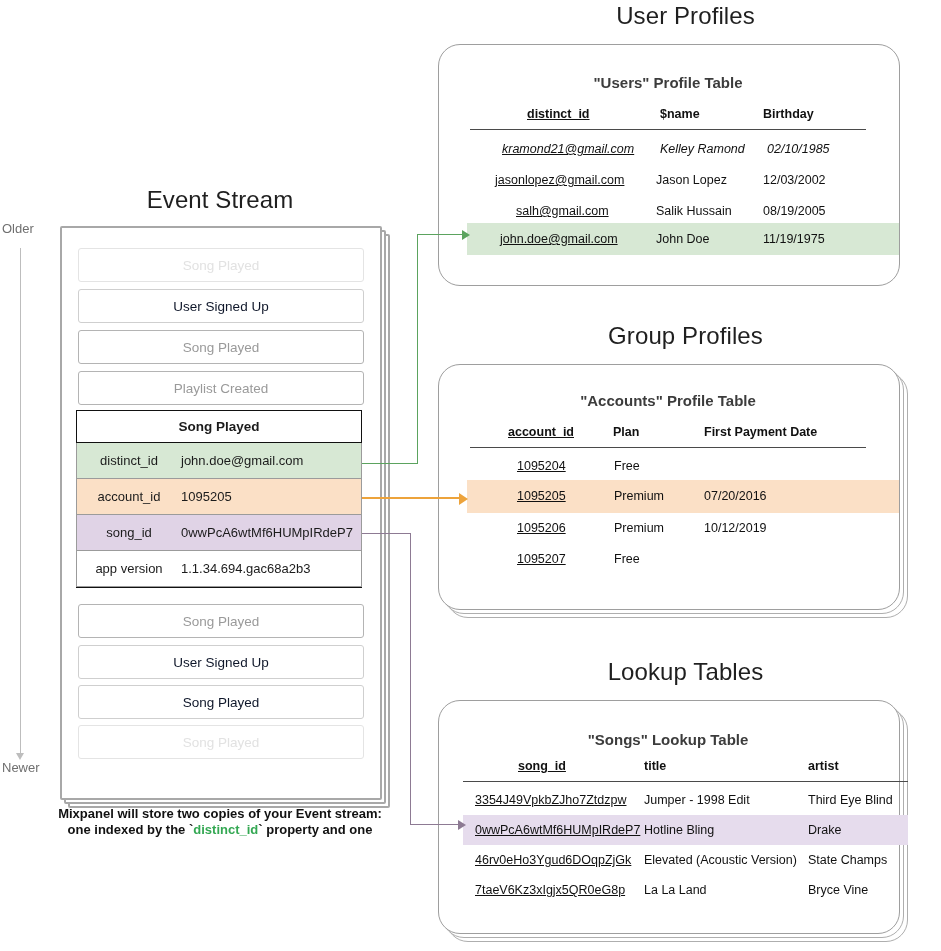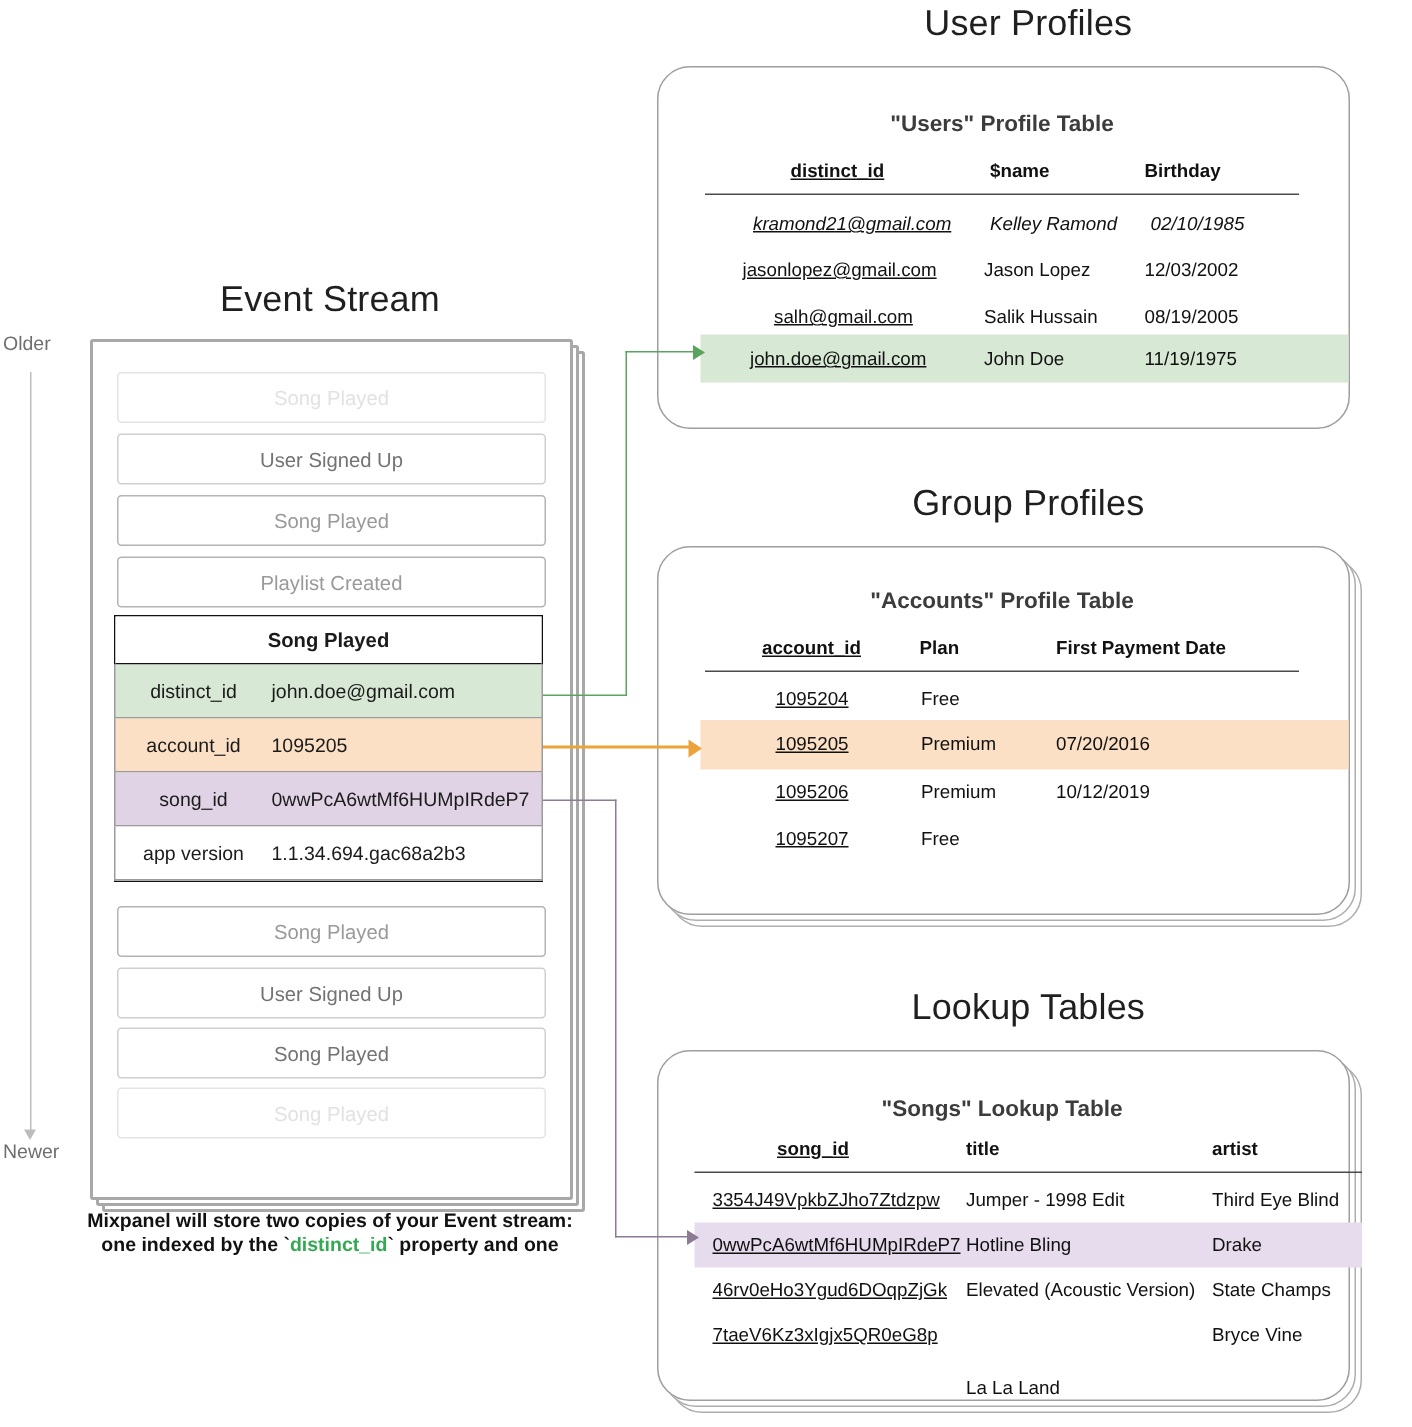--- a/index.html
+++ b/index.html
@@ -65,21 +65,21 @@
     height:34px;
     box-sizing:border-box;
     border:1px solid #8c8c8c;
     border-radius:3px;
     background:#fff;
     display:flex;align-items:center;justify-content:center;
     font-size:13.5px;
     color:#6d6d6d;
   }
   .ev-row.fade1{border-color:#e4e4e4;color:#e2e2e2;}
-  .ev-row.fade2{border-color:#cfcfcf;color:#737373;}
+  .ev-row.fade2{border-color:#cfcfcf;color:#0f172a;}
   .ev-row.fade3{border-color:#b4b4b4;color:#9a9a9a;}
 
   
   .ev-card{
     position:absolute;
     left:16px;width:286px;
     border:1.6px solid #111;
     box-sizing:border-box;
     z-index:6;
     background:#fff;
@@ -331,21 +331,21 @@
       <div class="cell" style="left:206px;">Hotline Bling</div>
       <div class="cell" style="left:370px;">Drake</div>
     </div>
     <div class="trow" style="top:89px;left:0;width:460px;">
       <div class="cell key" style="left:37px;">46rv0eHo3Ygud6DOqpZjGk</div>
       <div class="cell" style="left:206px;">Elevated (Acoustic Version)</div>
       <div class="cell" style="left:370px;">State Champs</div>
     </div>
     <div class="trow" style="top:119px;left:0;width:468px;">
       <div class="cell key" style="left:37px;">7taeV6Kz3xIgjx5QR0eG8p</div>
-      <div class="cell" style="left:206px;margin-top:35px;">La La Land</div>
+      <div class="cell" style="left:206px;">La La Land</div>
       <div class="cell" style="left:370px;">Bryce Vine</div>
     </div>
   </div>
 
   <div class="conn" style="z-index:7;">
     <div class="seg-h" style="left:362px;top:463px;width:56px;background:#5ba35e;"></div>
     <div class="seg-v" style="left:417px;top:234px;height:230px;background:#5ba35e;"></div>
     <div class="seg-h" style="left:417px;top:234px;width:47px;background:#5ba35e;"></div>
     <div class="arrowhead" style="left:462px;top:230px;border-left:8px solid #5ba35e;"></div>
   </div>

